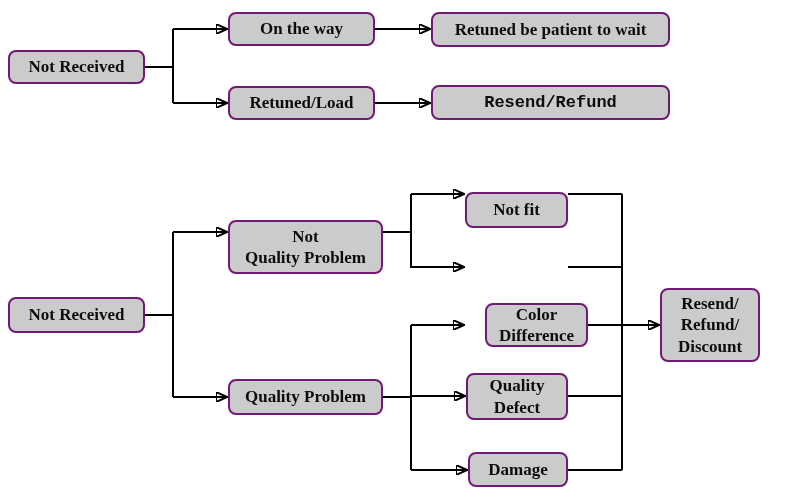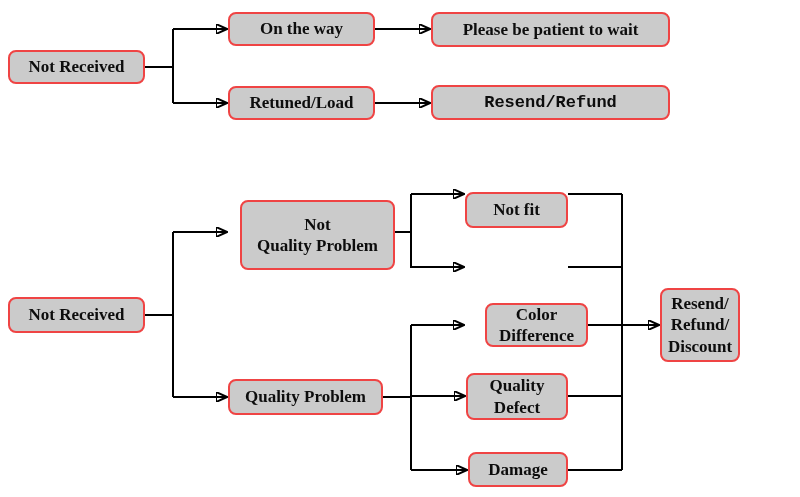--- a/index.html
+++ b/index.html
@@ -24,21 +24,21 @@
   }
   .connectors path {
     stroke: #000000;
     stroke-width: 2;
     fill: none;
   }
   .node {
     position: absolute;
     box-sizing: border-box;
     background: #cbcbcb;
-    border: 2px solid #ef4444;
+    border: 2px solid #701a75;
     border-radius: 8px;
     display: flex;
     align-items: center;
     justify-content: center;
     color: #0d0d0d;
     font-weight: bold;
     font-size: 17px;
     line-height: 1.24;
     text-align: center;
   }
@@ -95,49 +95,49 @@
   <div class="node" style="left:8px; top:50px; width:137px; height:34px;">
     <span class="node-label">Not Received</span>
   </div>
   <div class="node" style="left:228px; top:12px; width:147px; height:34px;">
     <span class="node-label">On the way</span>
   </div>
   <div class="node" style="left:228px; top:86px; width:147px; height:34px;">
     <span class="node-label">Retuned/Load</span>
   </div>
   <div class="node" style="left:431px; top:12px; width:239px; height:35px;">
-    <span class="node-label">Please be patient to wait</span>
+    <span class="node-label">Retuned be patient to wait</span>
   </div>
   <div class="node" style="left:431px; top:85px; width:239px; height:35px;font-family:Liberation Mono, monospace;">
     <span class="node-label">Resend/Refund</span>
   </div>
 
   <div class="node" style="left:8px; top:297px; width:137px; height:36px;">
     <span class="node-label">Not Received</span>
   </div>
-  <div class="node" style="left:228px; top:200px; width:155px; height:70px;margin-left:12px;">
+  <div class="node" style="left:228px; top:220px; width:155px; height:54px;">
     <span class="node-label">Not
 Quality Problem</span>
   </div>
   <div class="node" style="left:228px; top:379px; width:155px; height:36px;">
     <span class="node-label">Quality Problem</span>
   </div>
   <div class="node" style="left:465px; top:192px; width:103px; height:36px;">
     <span class="node-label">Not fit</span>
   </div>
   <div class="node" style="left:465px; top:303px; width:103px; height:44px;margin-left:20px;">
     <span class="node-label">Color
 Difference</span>
   </div>
   <div class="node" style="left:466px; top:373px; width:102px; height:47px;">
     <span class="node-label">Quality
 Defect</span>
   </div>
   <div class="node" style="left:468px; top:452px; width:100px; height:35px;">
     <span class="node-label">Damage</span>
   </div>
-  <div class="node" style="left:660px; top:288px; width:80px; height:74px;">
+  <div class="node" style="left:660px; top:288px; width:100px; height:74px;">
     <span class="node-label">Resend/
 Refund/
 Discount</span>
   </div>
 
 </div>
 
 </body></html>

